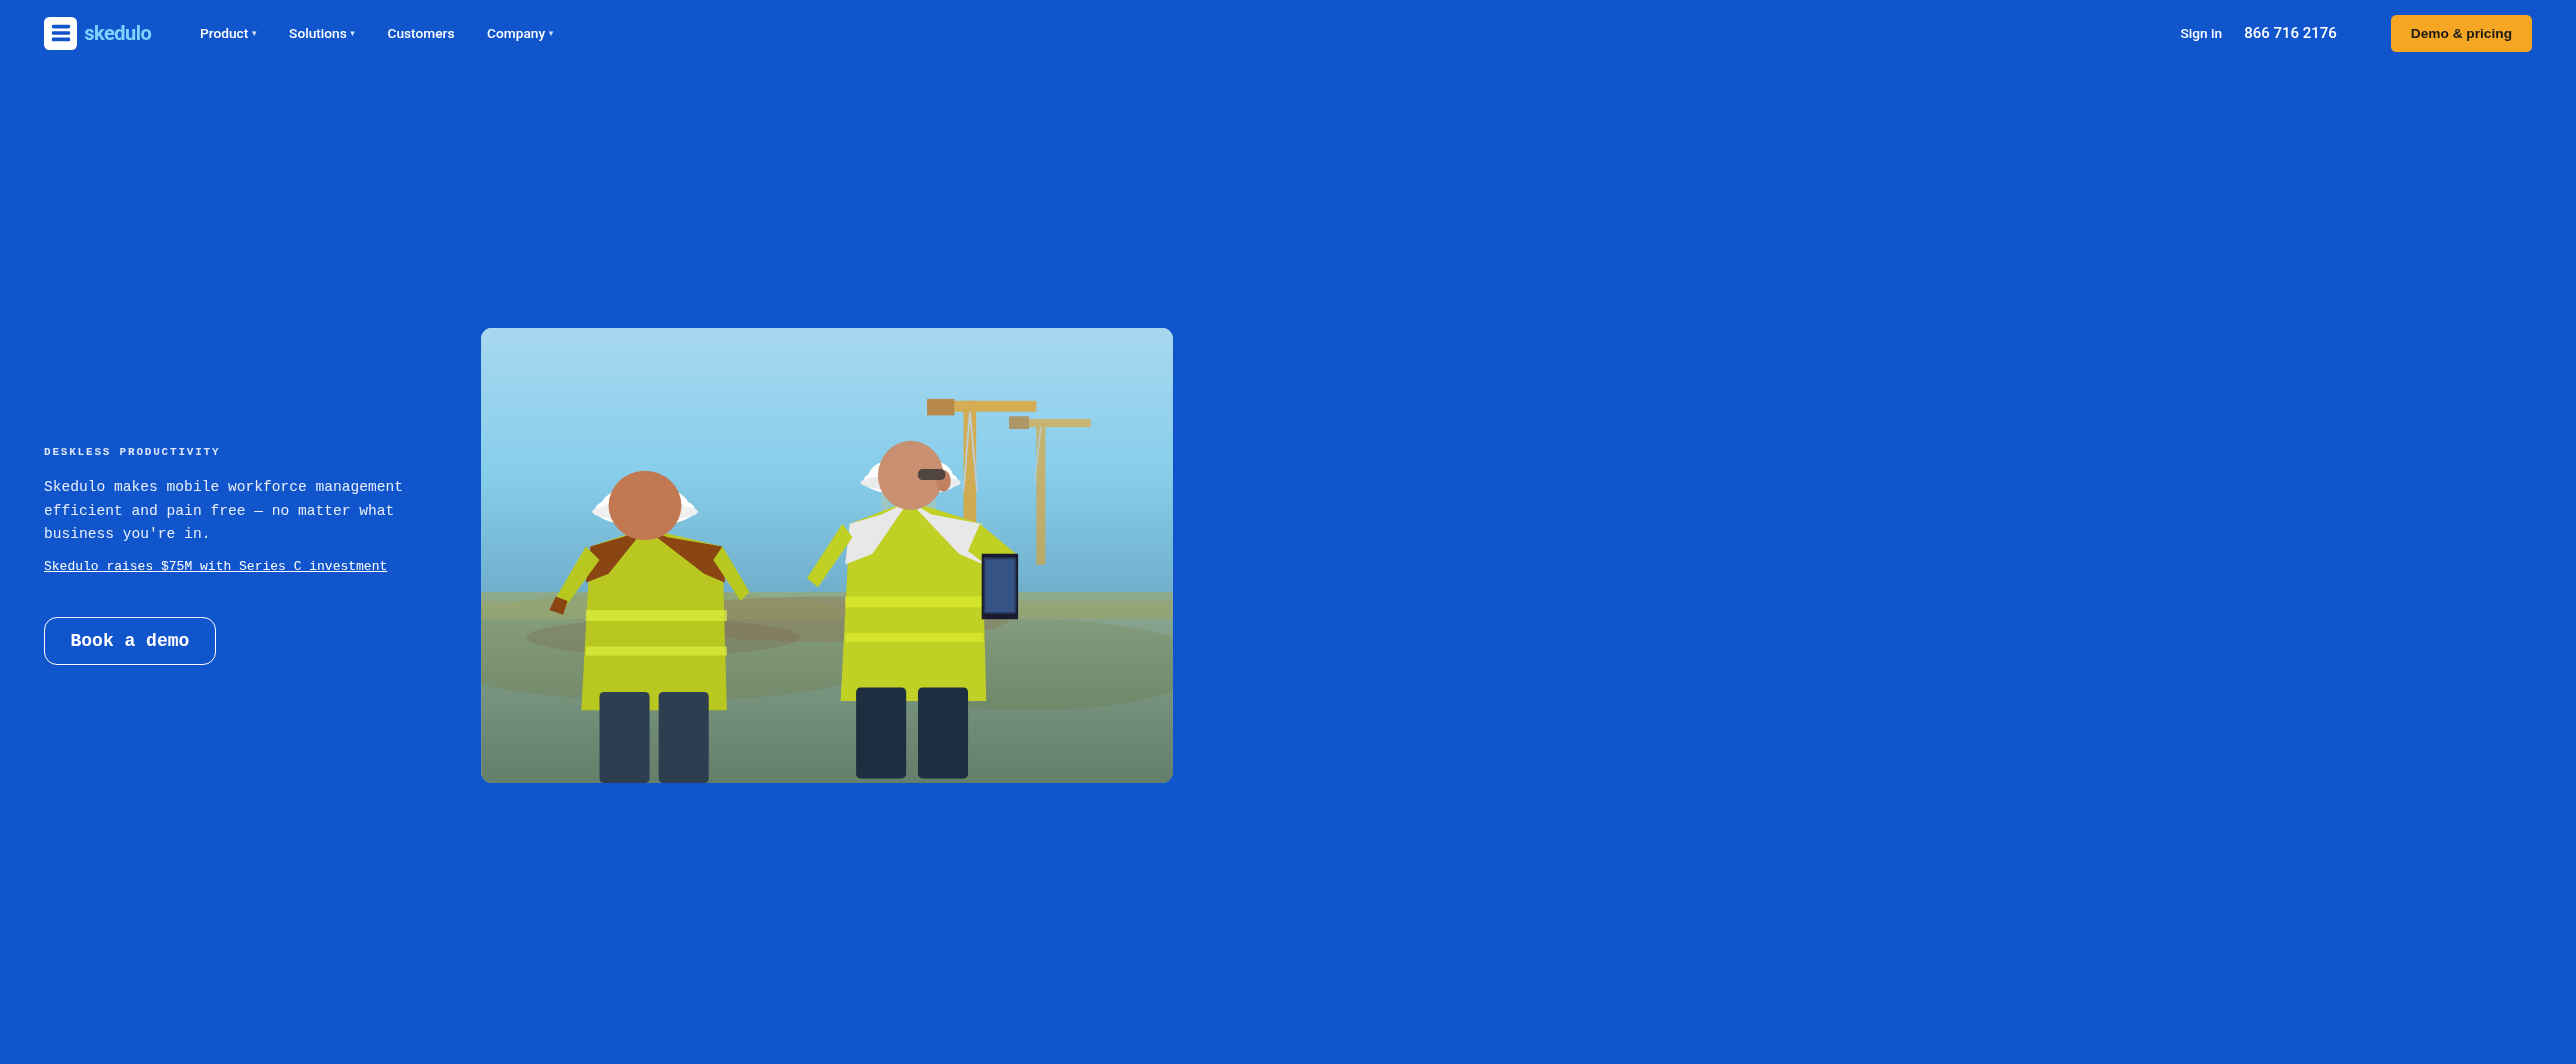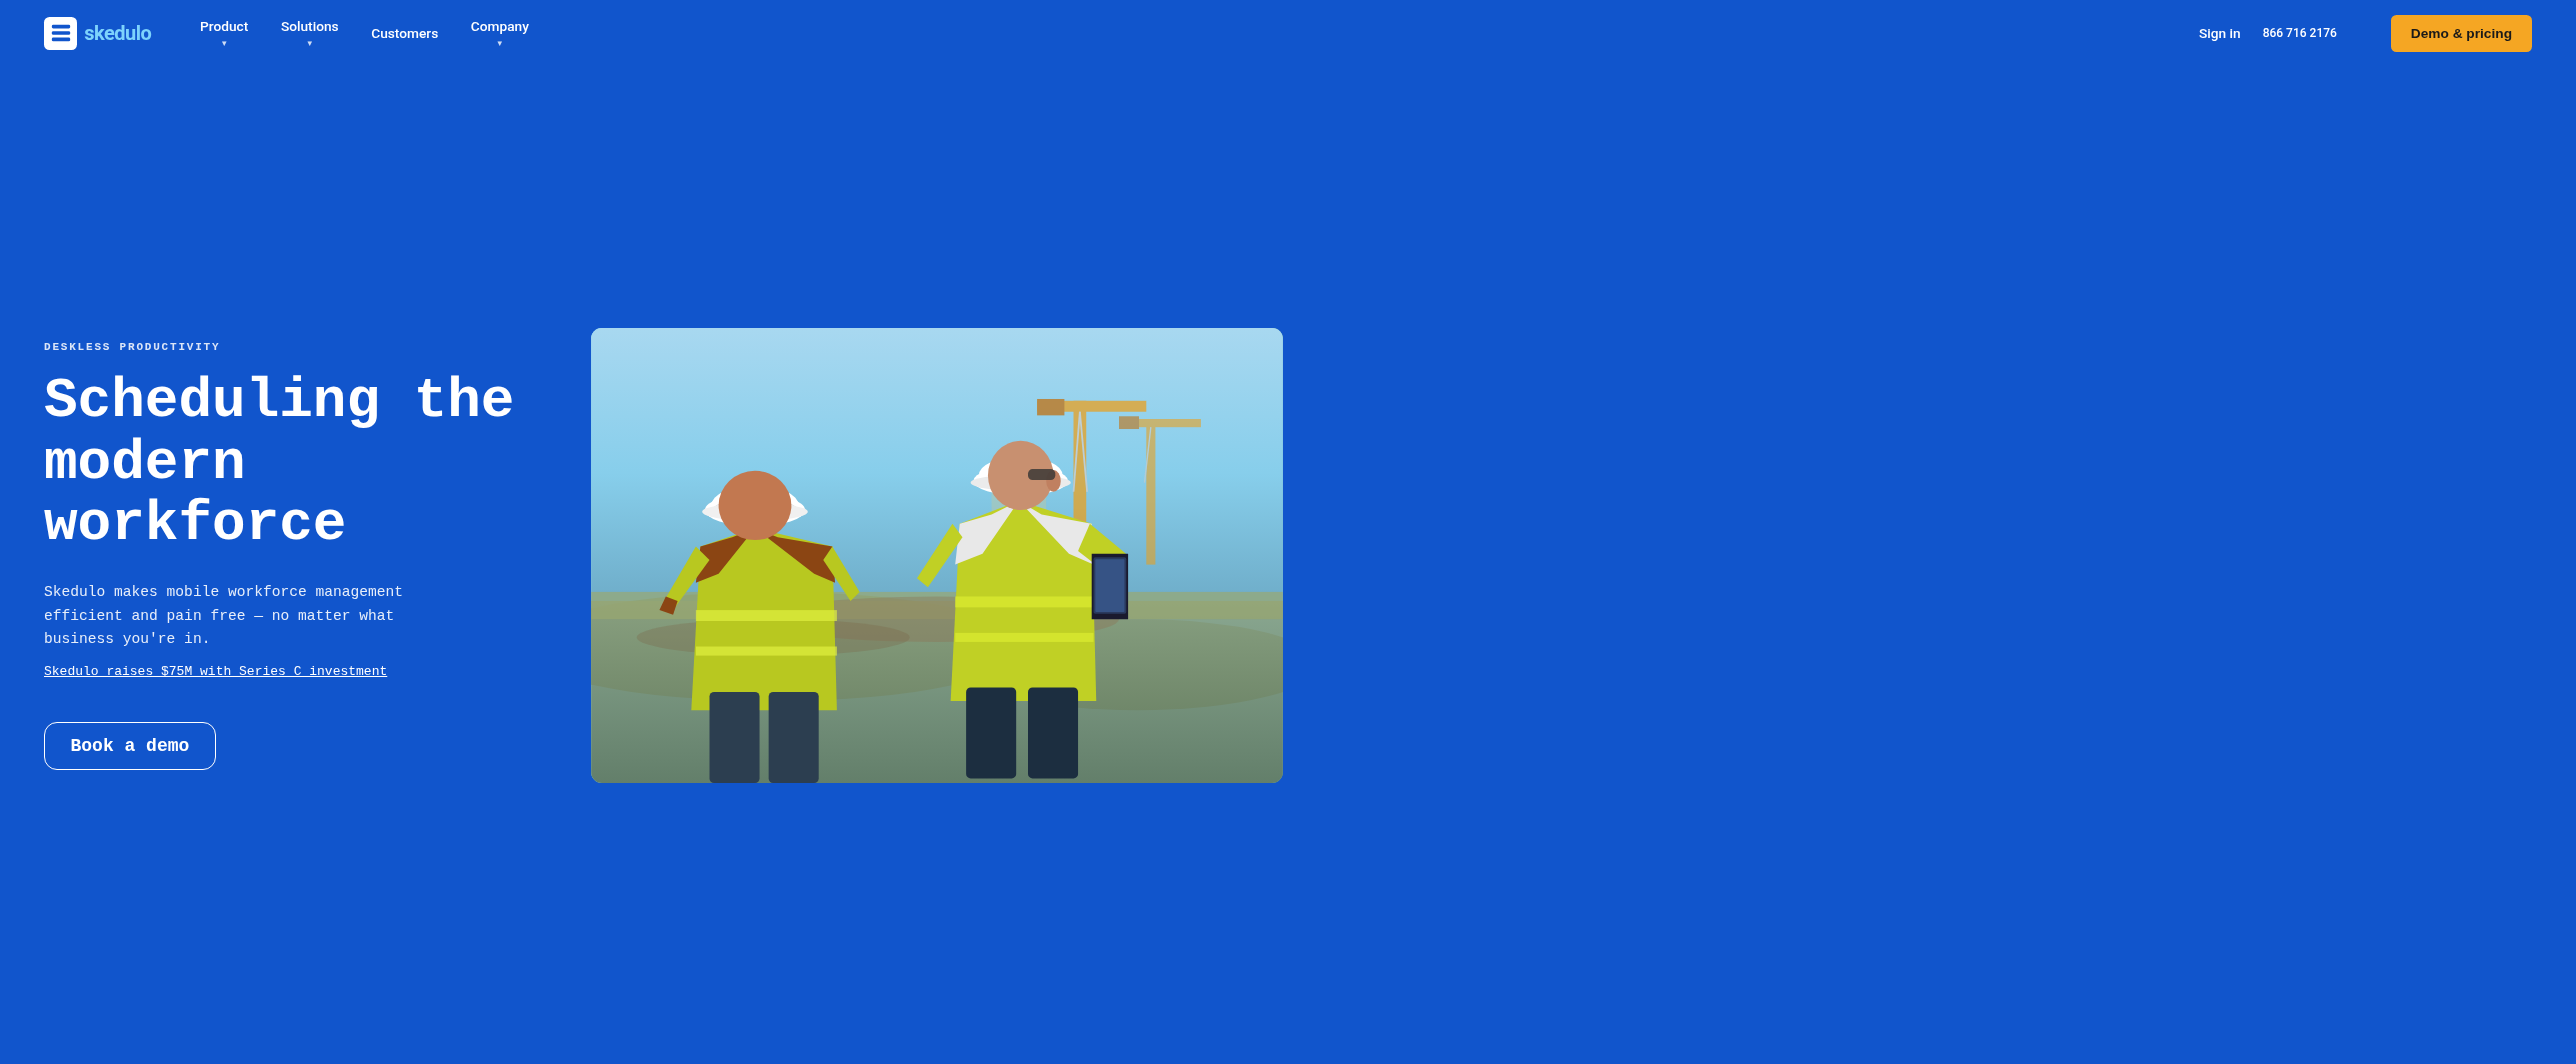--- a/index.html
+++ b/index.html
@@ -68,21 +68,20 @@
       align-items: center;
       gap: 3.6px;
       color: white;
       font-size: 13.7px;
       font-weight: 500;
       padding: 7.3px 12.7px;
       border-radius: 5.5px;
       cursor: pointer;
       text-decoration: none;
       white-space: nowrap;
-      flex-direction: column;
     }
 
     .nav-chevron {
       font-size: 9px;
       opacity: 0.8;
     }
 
     .nav-right {
       display: flex;
       align-items: center;
@@ -92,21 +91,21 @@
     .nav-signin {
       color: white;
       font-size: 13.7px;
       font-weight: 500;
       cursor: pointer;
       text-decoration: none;
     }
 
     .nav-phone {
       color: white;
-      font-size: 12px;
+      font-size: 15px;
       font-weight: 500;
       cursor: pointer;
     }
 
     .btn-demo {
       background-color: #F5A623;
       color: #1a1a1a;
       font-size: 13.7px;
       font-weight: 700;
       padding: 11px 20px;
@@ -237,21 +236,20 @@
   <div class="nav-right">
     <a class="nav-signin" href="#">Sign in</a>
     <span class="nav-phone">866 716 2176</span>
     <button class="btn-demo">Demo &amp; pricing</button>
   </div>
 </nav>
 
 <section class="hero">
   <div class="hero-content">
     <p class="hero-eyebrow">DESKLESS PRODUCTIVITY</p>
-    <h1 class="hero-title">Scheduling the modern workforce</h1>
     <p class="hero-description">Skedulo makes mobile workforce management efficient and pain free — no matter what business you're in.</p>
     <a class="hero-link" href="#">Skedulo raises $75M with Series C investment</a>
     <br>
     <a class="btn-book-demo" href="#">Book a demo</a>
   </div>
 
   <div class="hero-image">
     
     <svg viewBox="0 0 760 500" xmlns="http://www.w3.org/2000/svg">
 

